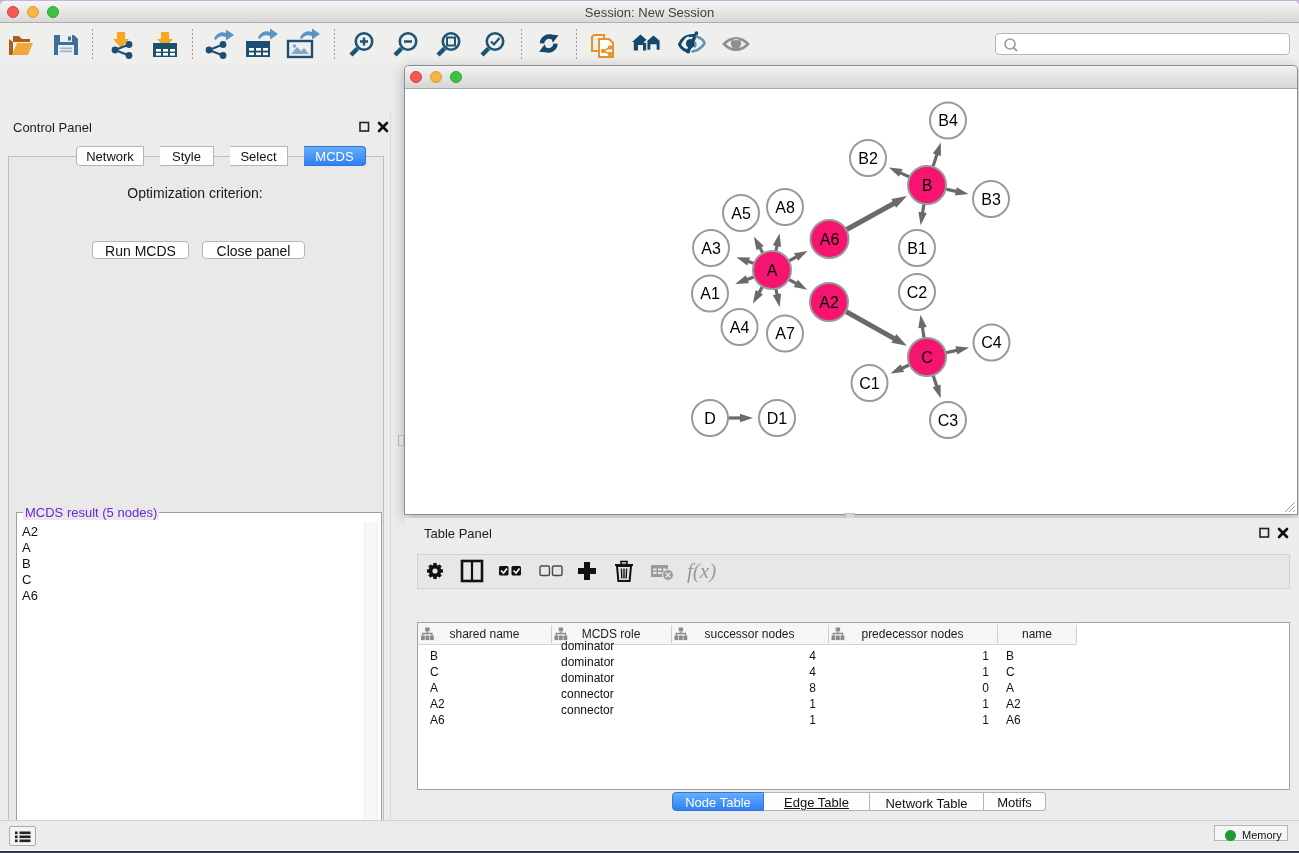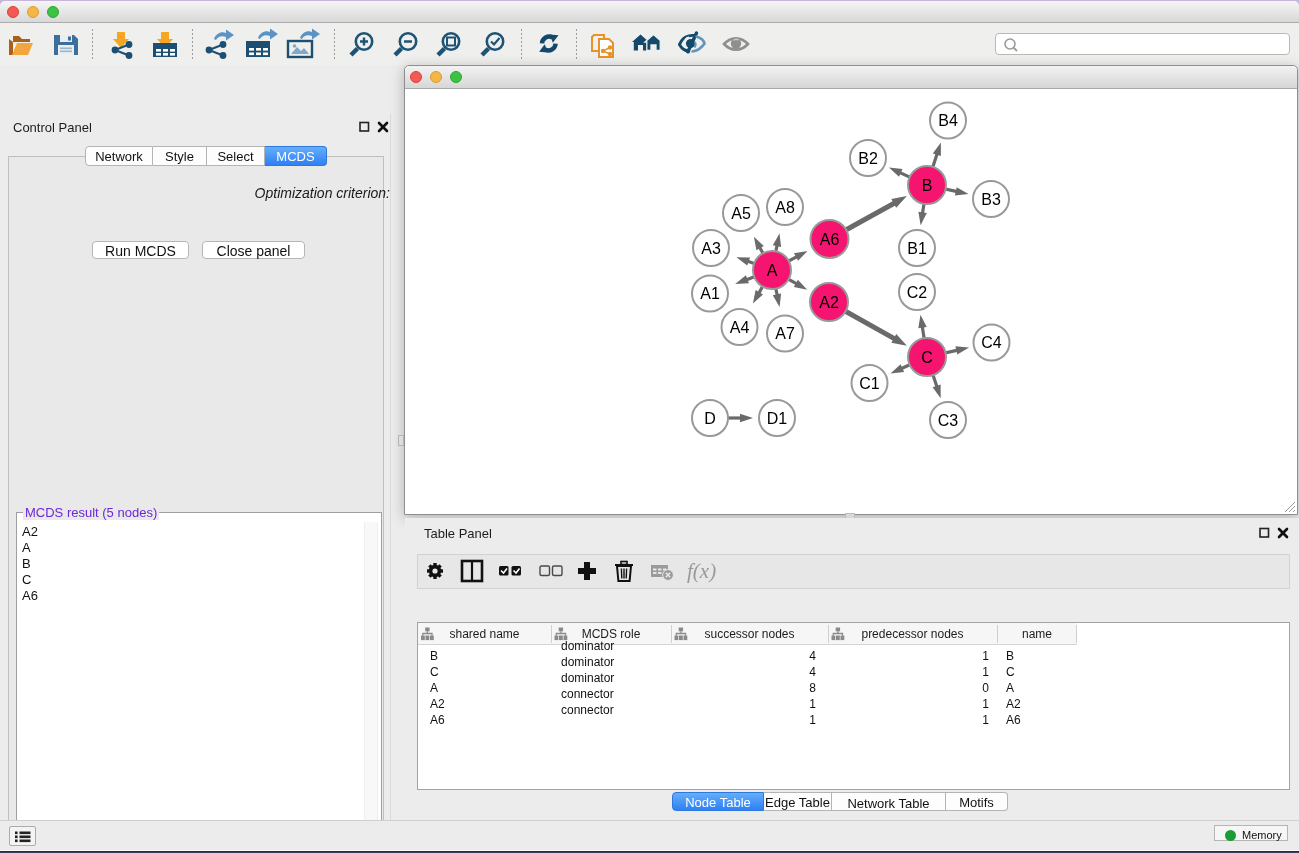--- a/index.html
+++ b/index.html
@@ -20,21 +20,21 @@
 #searchbox { position:absolute; left:995px; top:10px; width:295px; height:22px; background:#fff; border:1px solid #b9b9b9; border-radius:4px; }
 
 #cpanel { position:absolute; left:0; top:64px; width:391px; height:756px; background:#ececec; border-right:1px solid #dadada;margin-top:48px; }
 #cpanel .ptitle { position:absolute; left:13px; top:7px; font-size:13px; color:#1d1d1d; }
 .tabrow { position:absolute; top:33px; height:20px; display:flex; font-size:13px; z-index:3; }
 .tab { background:#fdfdfd; border:1px solid #b4b4b4; border-left:none; padding:2px 12px 0; color:#111; text-align:center; }
 .tab.first { border-left:1px solid #b4b4b4; border-radius:4px 0 0 4px; }
 .tab.last { border-radius:0 4px 4px 0; }
 .tab.sel { background:linear-gradient(#66aefa,#2e80f4); color:#fff; border-color:#2e77dd; }
 #cpcontent { position:absolute; left:8px; top:43px; width:376px; height:694px; background:#e9e9e9; border:1px solid #bfbfbf; }
-#optlabel { position:absolute; left:0; width:100%; top:72px; text-align:right; font-size:14px; color:#1a1a1a;font-style:italic; }
+#optlabel { position:absolute; left:0; width:100%; top:72px; text-align:center; font-size:14px; color:#1a1a1a; }
 #dropdown { position:absolute; left:43px; top:94px; width:311px; height:20px; background:#fff; border:1px solid #b2b2b2; border-radius:4px; font-size:14px; color:#111; }
 #dropdown .txt { position:absolute; left:12px; top:2px; }
 #dropdown .step { position:absolute; right:-1px; top:-1px; width:17px; height:20px; background:linear-gradient(#6cb1fb,#2d7ff4); border-radius:0 4px 4px 0; }
 .btn { position:absolute; height:18px; background:#fff; border:1px solid #b6b6b6; border-radius:4px; font-size:14px; color:#111; text-align:center; padding-top:1px; }
 #mcdsbox { position:absolute; left:16px; top:399px; width:366px; height:335px; border:1px solid #9f9f9f; background:#fff; }
 #mcdsbox .lbl { position:absolute; left:6px; top:-8px; background:#e9e9e9; padding:0 2px; font-size:13px; color:#6d28d9; }
 #mcdsbox .items { position:absolute; left:5px; top:11px; font-size:13px; color:#111; line-height:16px; }
 #mcdsbox .sbar { position:absolute; right:3px; top:9px; width:14px; height:322px; background:#f8f8f8; border-left:1px solid #efefef; border-right:1px solid #efefef; }
 
 #netwin { position:absolute; left:404px; top:64px; width:894px; height:450px; background:#fff; border:1px solid #8e8e8e; border-radius:5px 5px 0 0; box-shadow:0 3px 14px rgba(0,0,0,0.25); }
@@ -54,20 +54,21 @@
 #memb { position:absolute; right:11px; top:4px; width:74px; height:16px; background:#f6f6f6; border:1px solid #b5b5b5; font-size:11px; color:#111; }
 #listbtn { position:absolute; left:9px; top:5px; width:27px; height:20px; background:#f4f4f4; border:1px solid #ababab; border-radius:2px; }
 svg { display:block; }
 </style></head>
 <body>
 <div id="app">
   <div id="titlebar">
     <div class="tl r" style="left:7px;"></div>
     <div class="tl y" style="left:27px;"></div>
     <div class="tl g" style="left:47px;"></div>
+    <div class="title">Session: New Session</div>
   </div>
   <div id="toolbar">
     <svg id="tbicons" width="1299" height="42" style="position:absolute;left:0;top:0;">
 
       <path d="M9 16 L9 32 L13 32 L13 13 L19 13 L22 16 L30 16 L30 19 L13 19 Z" fill="#a9601a"></path>
       <path d="M12 32 L17 20 L33 20 L28 32 Z" fill="#f3a63e"></path>
 
       <path d="M54 12 L74 12 L78 16 L78 32 L54 32 Z" fill="#3d6f9c"></path>
       <rect x="60" y="12" width="12" height="7" fill="#e9eef3"></rect>
       <rect x="68" y="13.5" width="3" height="4" fill="#3d6f9c"></rect>
@@ -205,21 +206,21 @@
 
   <div id="cpanel">
     <div class="ptitle">Control Panel</div>
     <svg width="34" height="14" style="position:absolute; left:358px; top:7px;">
         <rect x="2" y="2.5" width="8.5" height="8.5" fill="none" stroke="#222" stroke-width="1.6"></rect>
         <g stroke="#111" stroke-width="2.6" stroke-linecap="round">
           <line x1="21" y1="3" x2="29" y2="11"></line>
           <line x1="29" y1="3" x2="21" y2="11"></line>
         </g>
       </svg>
-    <div class="tabrow" style="left:85px;">
+    <div class="tabrow" style="left:76px;gap:16px;">
       <div class="tab first" style="width:68px;padding:2px 0 0;">Network</div>
         <div class="tab" style="width:54px;padding:2px 0 0;">Style</div>
         <div class="tab" style="width:58px;padding:2px 0 0;">Select</div>
         <div class="tab sel last" style="width:62px;padding:2px 0 0;">MCDS</div>
     </div>
     <div id="cpcontent"></div>
     <div id="optlabel">Optimization criterion:</div>
     <div class="btn" style="left:92px; top:128px; width:97px;">Run MCDS</div>
     <div class="btn" style="left:202px; top:128px; width:103px;">Close panel</div>
     <div id="mcdsbox">
@@ -455,21 +456,21 @@
       <div id="trows">
         <div class="trow" style="left:12px;top:25px;line-height:16px;">B<br>C<br>A<br>A2<br>A6</div>
         <div class="trow" style="left:143px;top:15px;line-height:16px;">dominator<br>dominator<br>dominator<br>connector<br>connector</div>
         <div class="trow" style="left:300px;top:25px;line-height:16px;width:98px;text-align:right;">4<br>4<br>8<br>1<br>1</div>
         <div class="trow" style="left:470px;top:25px;line-height:16px;width:101px;text-align:right;">1<br>1<br>0<br>1<br>1</div>
         <div class="trow" style="left:588px;top:25px;line-height:16px;">B<br>C<br>A<br>A2<br>A6</div>
       </div>
     </div>
     <div id="tabbar">
       <div class="tab first sel" style="width:92px;padding:2px 0 0;">Node Table</div>
-      <div class="tab" style="width:68px;padding:2px 0 0;">Edge Table</div>
+      <div class="tab" style="width:106px;padding:2px 0 0;text-decoration:underline;">Edge Table</div>
       <div class="tab" style="width:114px;padding:3px 0 0;">Network Table</div>
       <div class="tab last" style="width:62px;padding:2px 0 0;">Motifs</div>
     </div>
   </div>
 
   <div id="statusbar">
     <div id="listbtn">
         <svg width="25" height="19" style="display:block">
           <g fill="#222">
             <rect x="5" y="4.5" width="2.6" height="2.6"></rect>

